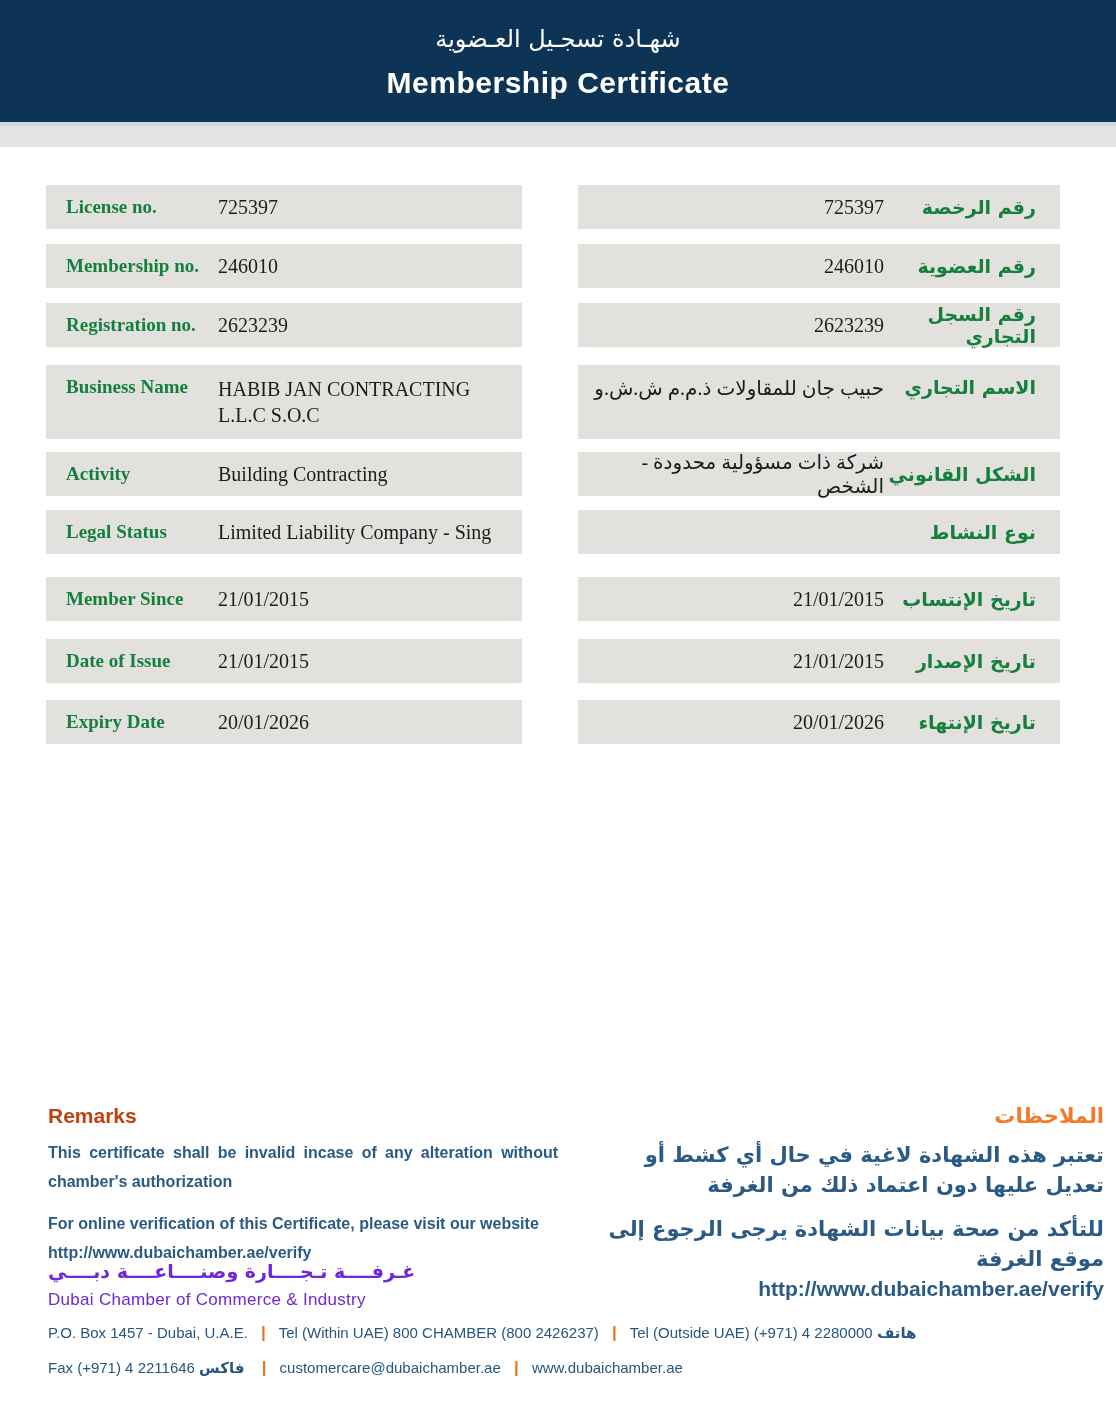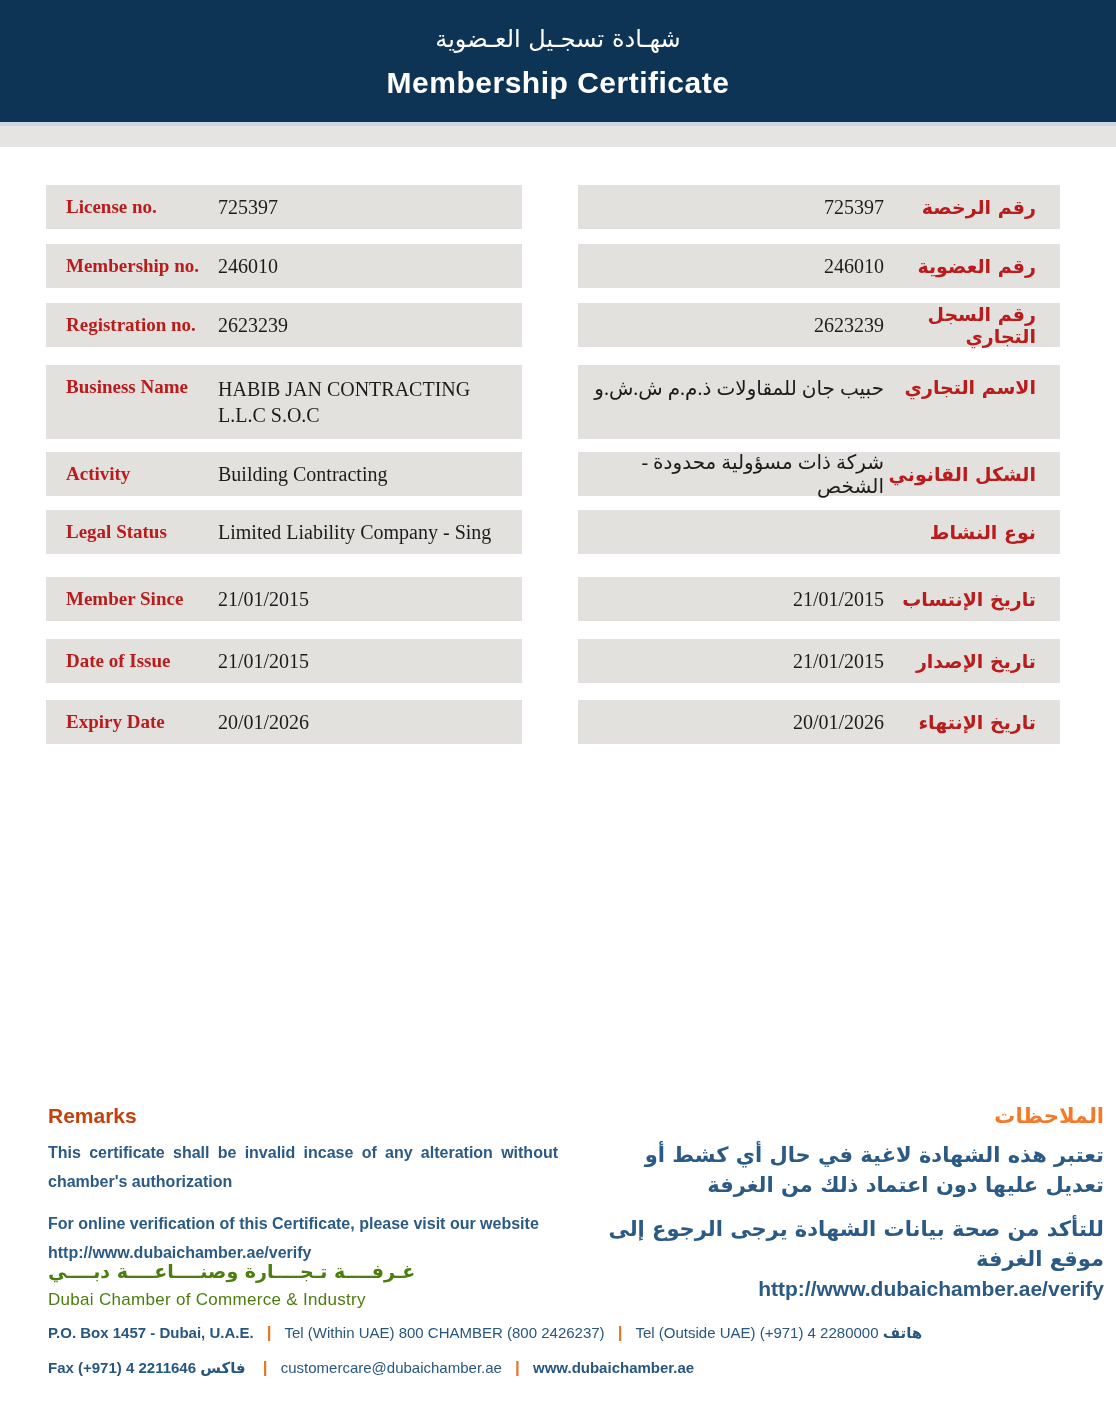--- a/index.html
+++ b/index.html
@@ -32,21 +32,21 @@
     display:flex;align-items:center;margin-bottom:15px;
     font-family:"Liberation Serif","DejaVu Serif",serif;font-size:20px;
   }
   .row.tall{height:74px;align-items:flex-start;padding-top:11px;}
   .col .row:nth-child(3){margin-bottom:18px;}
   .col .row:nth-child(4){margin-bottom:13px;}
   .col .row:nth-child(5){margin-bottom:14px;}
   .col .row:nth-child(6){margin-bottom:23px;}
   .col .row:nth-child(7){margin-bottom:18px;}
   .col .row:nth-child(8){margin-bottom:17px;}
-  .lbl{color:#b91c1c;font-weight:bold;flex:0 0 auto;}
+  .lbl{color:#15803d;font-weight:bold;flex:0 0 auto;}
   .col-en .lbl{width:152px;padding-left:20px;font-size:19px;}
   .col-en .val{color:#1c1c1c;flex:1;}
   .col-en .tall .val{max-width:300px;line-height:26px;}
   .col-ar .lbl{
     width:152px;padding-right:24px;font-size:19px;
     font-family:"DejaVu Sans",sans-serif;
   }
   .col-ar .val{
     color:#1c1c1c;flex:1;text-align:start;
     font-family:"Liberation Serif","DejaVu Sans",serif;
@@ -61,27 +61,27 @@
   .remarks-ar{
     position:absolute;left:600px;top:1104px;width:504px;
     direction:rtl;text-align:right;color:#2b5a85;
     font-family:"DejaVu Sans",sans-serif;
   }
   .remarks-ar h3{margin:0 0 12px 0;color:#f4792b;font-size:21px;font-weight:bold;}
   .remarks-ar p{margin:0 0 14px 0;font-size:21px;font-weight:bold;line-height:30px;}
   .remarks-ar .url{direction:ltr;unicode-bidi:embed;font-family:"Liberation Sans",sans-serif;}
 
   
-  .logo{position:absolute;left:48px;top:1258px;color:#4d7c0f;}
+  .logo{position:absolute;left:48px;top:1258px;color:#6d28d9;}
   .logo-ar{font-size:19px;font-weight:bold;font-family:"DejaVu Sans",sans-serif;line-height:26px;}
   .logo-en{font-size:17px;font-weight:normal;line-height:26px;margin-top:3px;letter-spacing:.3px;}
   .contact{position:absolute;left:48px;top:1322px;width:1040px;color:#275680;font-size:15px;}
   .contact .line{margin-bottom:13px;white-space:nowrap;line-height:21px;}
   .contact .sep{color:#e97420;font-weight:bold;margin:0 9px;font-size:17px;}
-  .contact .b{font-weight:bold;}
+  .contact .b{font-weight:normal;}
   .contact .ar{font-family:"DejaVu Sans",sans-serif;font-weight:bold;margin-right:4px;}
 </style>
 </head>
 <body>
 
 <div class="page">
 
   <div class="hdr">
     <div class="hdr-ar">شهـادة تسجـيل العـضوية</div>
     <div class="hdr-en">Membership Certificate</div>

